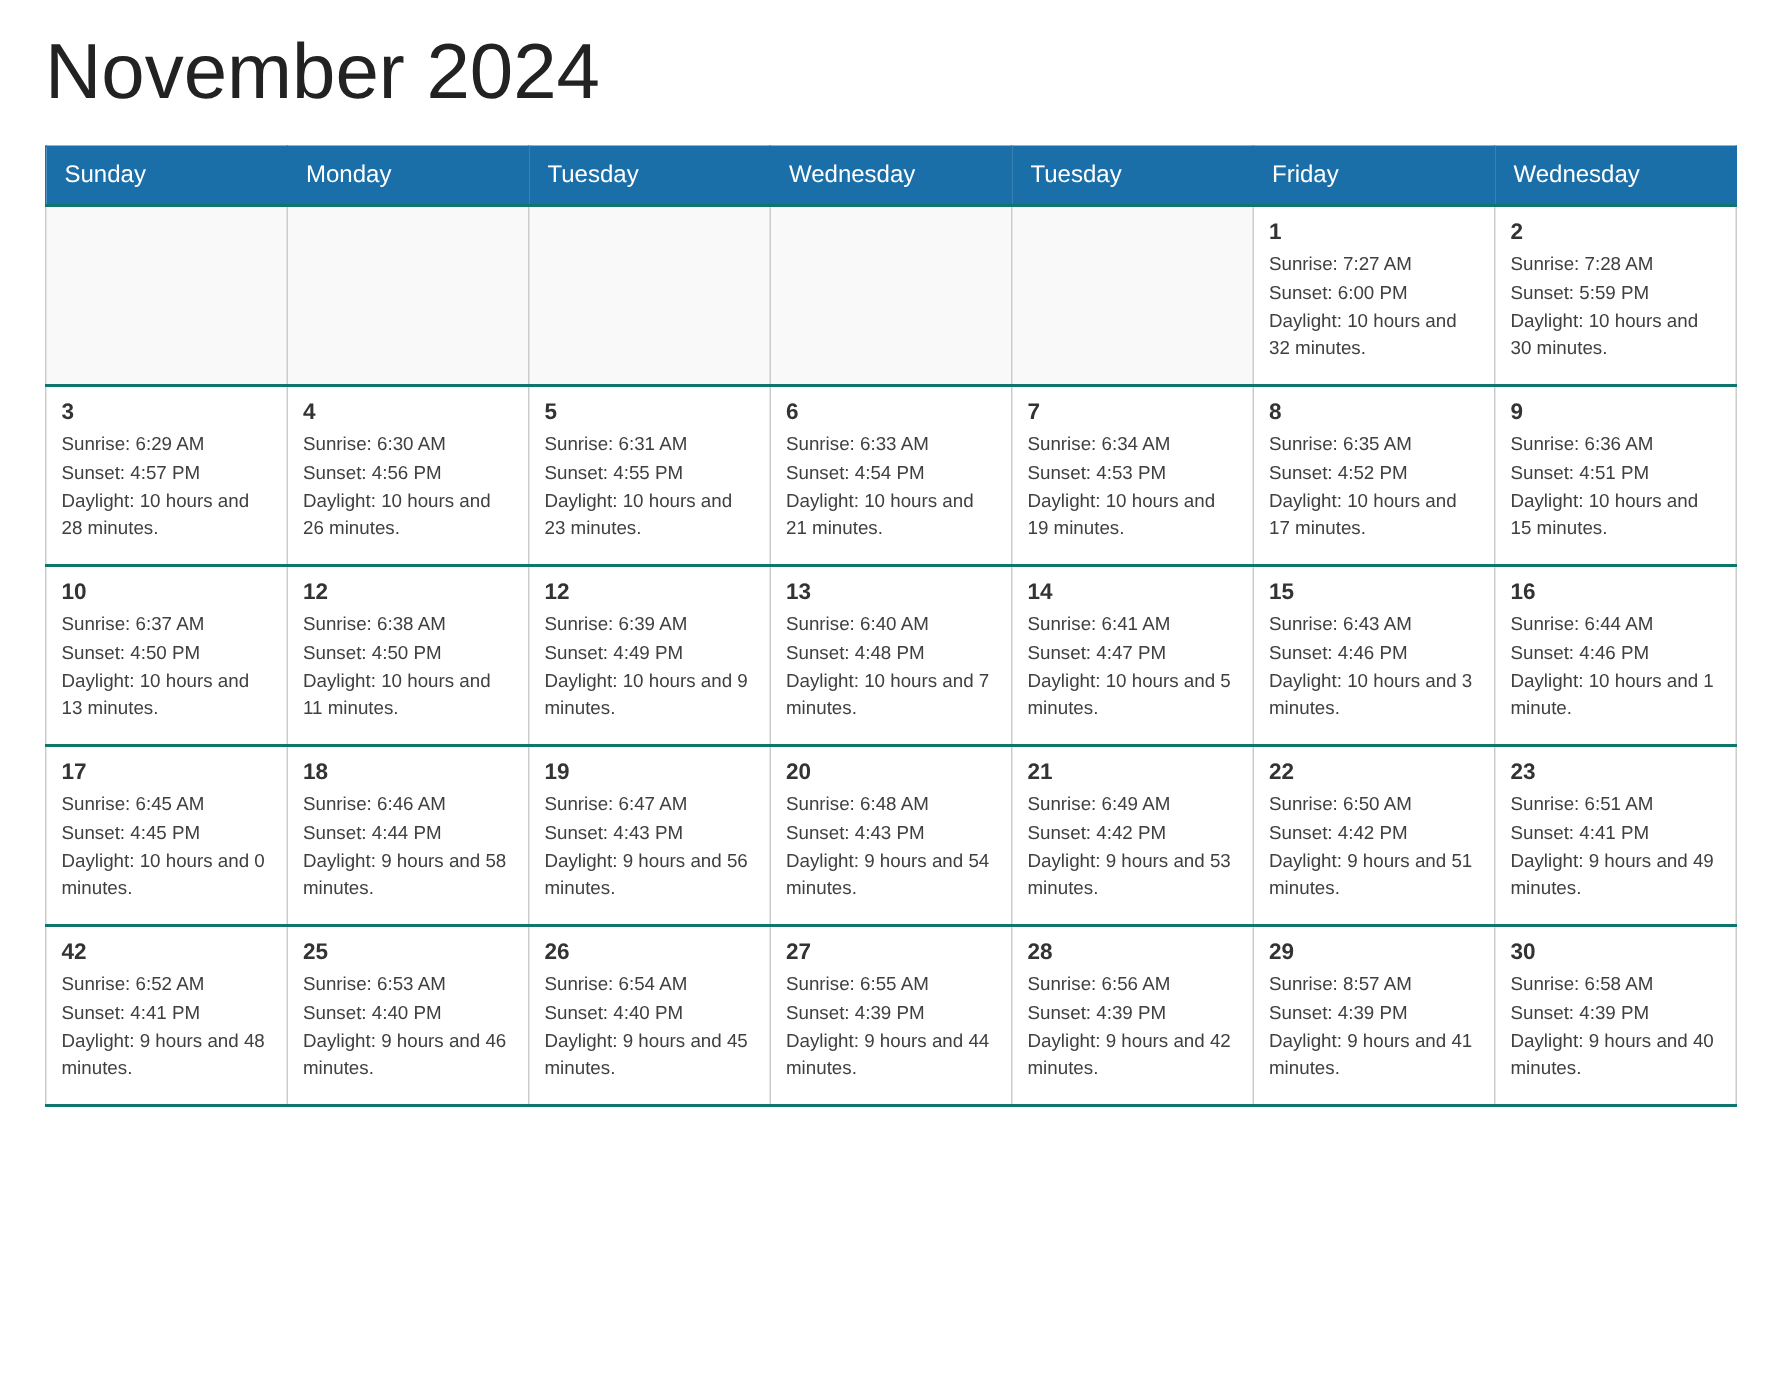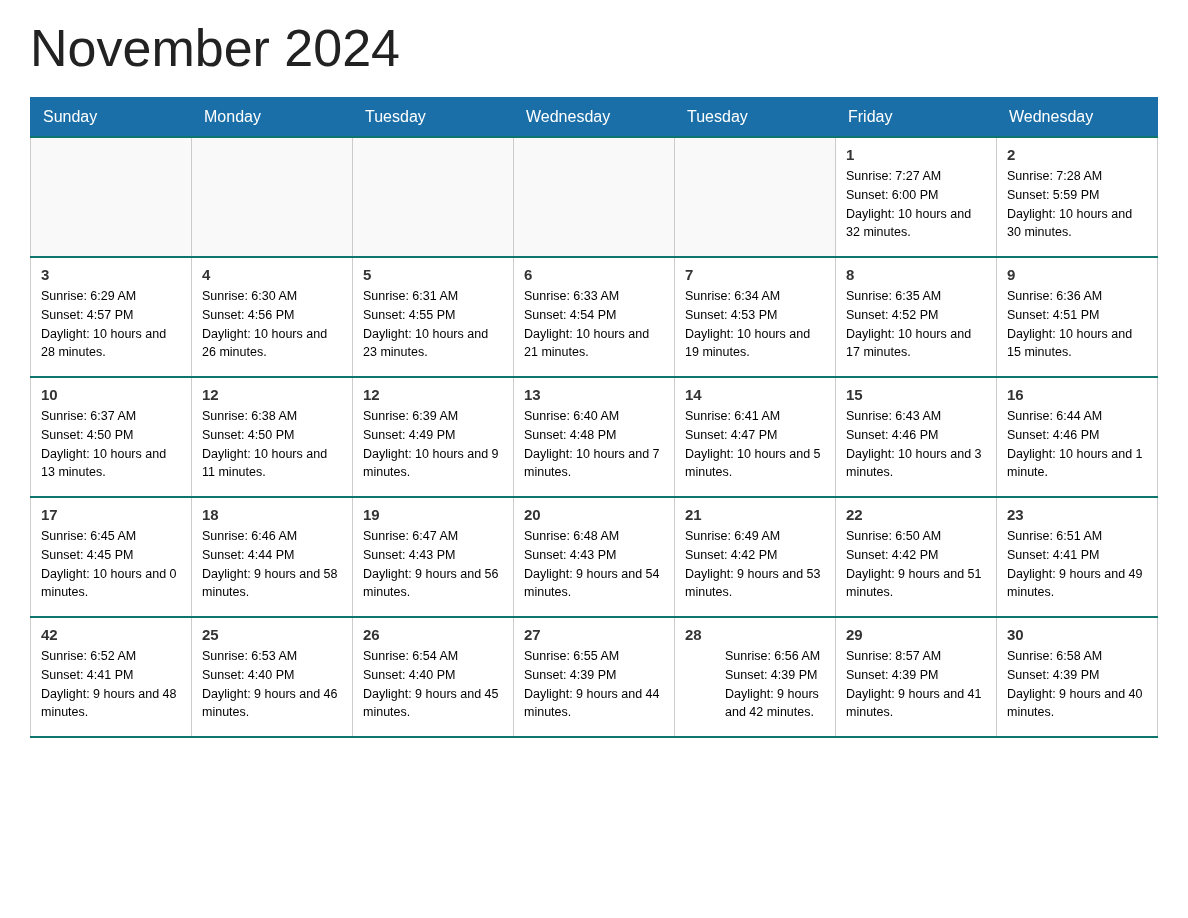--- a/index.html
+++ b/index.html
@@ -90,21 +90,21 @@
     }
     .day-number {
       font-size: 15px;
       font-weight: bold;
       margin-bottom: 4px;
       display: block;
     }
     .day-info {
       font-size: 12.5px;
       line-height: 1.5;
-      color: #000000;
+      color: #404040;
     }
     .empty-cell {
       background: #f9f9f9;
     }
   </style>
 </head>
 <body>
 
 <div class="header-area">
   <div class="title-area">
@@ -296,21 +296,21 @@
 Daylight: 9 hours and 45 minutes.</div>
         </td>
         <td>
           <span class="day-number">27</span>
           <div class="day-info" style="white-space: pre-line;">Sunrise: 6:55 AM
 Sunset: 4:39 PM
 Daylight: 9 hours and 44 minutes.</div>
         </td>
         <td>
           <span class="day-number">28</span>
-          <div class="day-info" style="white-space: pre-line; margin-left: 40px;">Sunrise: 6:56 AM
+          <div class="day-info" style="white-space: pre-line;">Sunrise: 6:56 AM
 Sunset: 4:39 PM
 Daylight: 9 hours and 42 minutes.</div>
         </td>
         <td>
           <span class="day-number">29</span>
           <div class="day-info" style="white-space: pre-line;">Sunrise: 8:57 AM
 Sunset: 4:39 PM
 Daylight: 9 hours and 41 minutes.</div>
         </td>
         <td>

